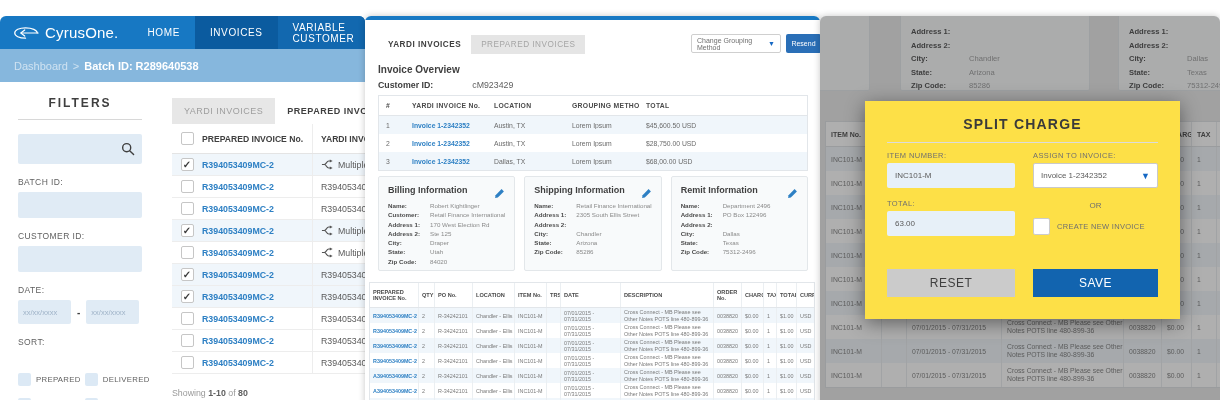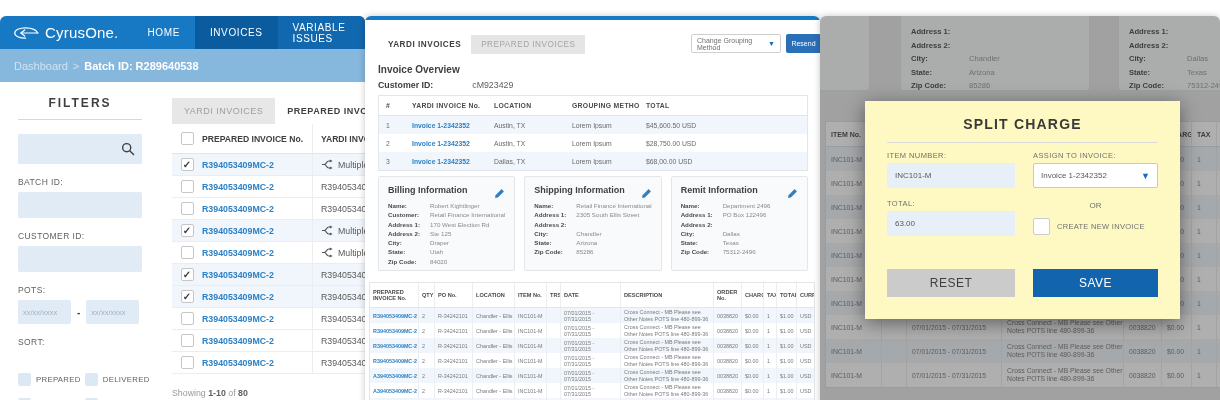--- a/index.html
+++ b/index.html
@@ -107,21 +107,21 @@
   .c-head{display:flex;align-items:center;height:25px;font-size:7px;font-weight:bold;color:#4A4A4A;border-bottom:1px solid #DDE1E4;}
   .c-row{display:flex;align-items:center;height:24px;font-size:6.8px;color:#7A7A7A;}
   div.c-row:nth-of-type(odd){background:#F0F6FB;}
   .c-table [class^="cc"]{padding-left:5px;overflow:hidden;border-left:1px solid #E8ECEF;align-self:stretch;display:flex;align-items:center;}
   .c-table .cc0{border-left:none;}
   .cc0{width:55px;flex:none;}.cc1{width:25px;flex:none;}.cc2{width:95px;flex:none;}.cc3{width:122px;flex:none;}
   .cc4{width:38px;flex:none;}.cc5{width:30px;flex:none;}.cc6{width:25px;flex:none;}.cc7{width:40px;flex:none;}
   .c-desc{line-height:7.6px;}
   .c-overlay{position:absolute;inset:0;background:rgba(45,45,45,.38);z-index:4;}
 
-  .modal{position:absolute;left:45px;top:85px;width:315px;height:218px;background:#fef9c3;box-shadow:0 4px 18px rgba(0,0,0,.45);z-index:5;}
+  .modal{position:absolute;left:45px;top:85px;width:315px;height:218px;background:#fde047;box-shadow:0 4px 18px rgba(0,0,0,.45);z-index:5;}
   .m-title{margin-top:15px;text-align:center;font-size:14px;font-weight:bold;letter-spacing:1.2px;color:#3A3A3A;}
   .m-divider{margin:10px 22px 0;border-bottom:1px solid #DCDCDC;}
   .m-label{position:absolute;font-size:7.5px;letter-spacing:.4px;color:#6F6F6F;}
   .m-input{position:absolute;height:25px;background:#E7F0F8;border:none;border-radius:2px;font-size:8px;color:#5A5A5A;padding:0 8px;}
   .m-select{position:absolute;height:25px;background:#fff;border:1px solid #C9C9C9;border-radius:2px;display:flex;align-items:center;justify-content:space-between;padding:0 7px;font-size:8px;color:#5A5A5A;cursor:pointer;}
   .m-select .tri{font-size:9px;}
   .m-or{position:absolute;left:168px;width:125px;text-align:center;top:100px;font-size:8px;color:#6F6F6F;}
   .m-check{position:absolute;left:168px;top:117px;display:flex;align-items:center;gap:7px;font-size:7.5px;color:#6F6F6F;letter-spacing:.3px;cursor:pointer;}
   .m-checkbox{width:17px;height:17px;border:1px solid #CCC;border-radius:2px;background:#fff;flex:none;}
   .m-btn{position:absolute;top:168px;height:28px;display:flex;align-items:center;justify-content:center;font-size:12px;letter-spacing:.5px;cursor:pointer;}
@@ -147,21 +147,21 @@
 
         <div class="nav-item">
           <span>HOME</span>
         </div>
 
         <div class="nav-item active">
           <span>INVOICES</span>
         </div>
 
         <div class="nav-item shaded">
-          <span>VARIABLE ISSUES</span>
+          <span>VARIABLE CUSTOMER</span>
         </div>
       </div>
   </div>
   <div class="crumbbar">
     <span>Dashboard</span>
     <span>&gt;</span>
     <span class="crumb-current">Batch ID: R289640538</span>
   </div>
 
   <div class="filters">
@@ -173,21 +173,21 @@
         <svg width="14" height="14" viewBox="0 0 16 16" fill="none" stroke="#3F3F3F" stroke-width="1.6" stroke-linecap="round">
           <circle cx="6.5" cy="6.5" r="4.6"></circle>
             <line x1="10.2" y1="10.2" x2="14.4" y2="14.4"></line>
         </svg>
       </span>
     </div>
     <label class="flabel">BATCH ID:</label>
     <input class="finput" type="text" style="">
     <label class="flabel">CUSTOMER ID:</label>
     <input class="finput" type="text" style="">
-    <label class="flabel">POTS:</label>
+    <label class="flabel">DATE:</label>
     <div class="date-row">
       <input class="date-input" type="text" placeholder="xx/xx/xxxx" style="">
       <span class="date-sep">-</span>
       <input class="date-input" type="text" placeholder="xx/xx/xxxx" style="">
     </div>
     <label class="flabel">SORT:</label>
     <div class="sort-grid">
 
         <div class="sort-item">
           <span class="sort-cb"></span>

